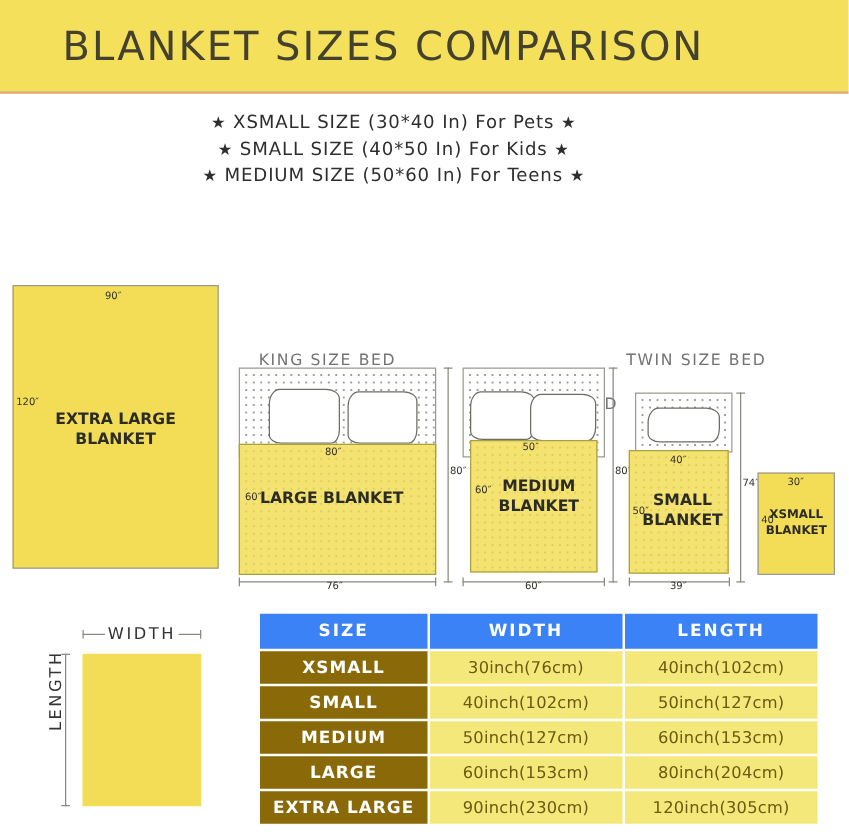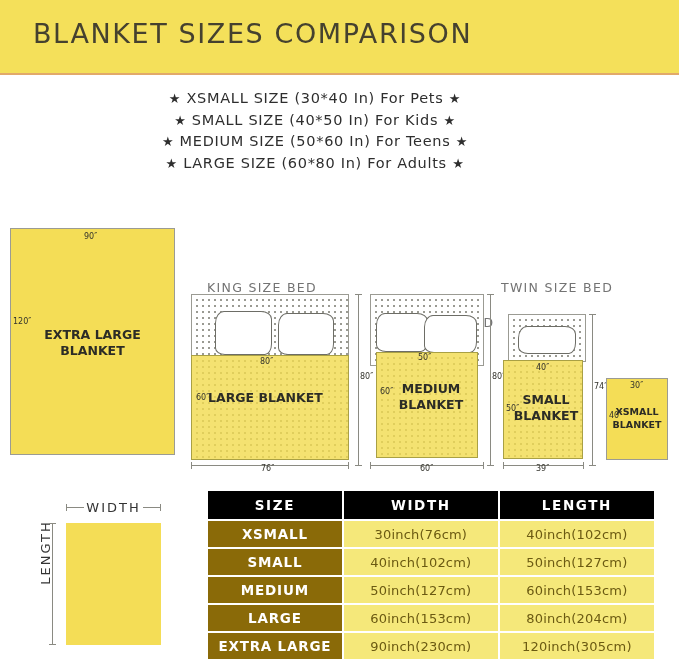--- a/index.html
+++ b/index.html
@@ -19,23 +19,23 @@
   
   #header-band {
     position: absolute;
     left: 0; top: 0;
     width: 679px; height: 73px;
     background: #f4e05a;
     box-sizing: border-box;
   }
   #header-title {
     position: absolute;
-    left: 33px; top: 18px;
+    left: 50px; top: 18px;
     width: 600px;
-    font-size: 27px;
+    font-size: 32px;
     letter-spacing: 1.6px;
     font-weight: 400;
     color: #45412f;
     white-space: nowrap;
     font-family: "DejaVu Sans", sans-serif;
   }
   #header-underline {
     position: absolute;
     left: 0; top: 73px;
     width: 679px; height: 2px;
@@ -170,21 +170,21 @@
   
   #size-table {
     position: absolute;
     left: 206px; top: 489px;
     width: 450px;
     border-collapse: separate;
     border-spacing: 2px;
     font-family: "DejaVu Sans", sans-serif;
   }
   #size-table th {
-    background: #000000;
+    background: #3b82f6;
     color: #ffffff;
     font-size: 13.5px;
     font-weight: bold;
     letter-spacing: 1.6px;
     padding: 6px 0 6px 0;
     text-align: center;
     margin-left: 40px;
   }
   #size-table td.size-cell {
     background: #8a6a08;
@@ -220,25 +220,20 @@
     <span class="bullet-star">★</span>
   </div>
   <div class="bullet-line">
     <span class="bullet-star">★</span>
     <span>SMALL SIZE (40*50 In) For Kids</span>
     <span class="bullet-star">★</span>
   </div>
   <div class="bullet-line">
     <span class="bullet-star">★</span>
     <span>MEDIUM SIZE (50*60 In) For Teens</span>
-    <span class="bullet-star">★</span>
-  </div>
-  <div class="bullet-line">
-    <span class="bullet-star">★</span>
-    <span>LARGE SIZE (60*80 In) For Adults</span>
     <span class="bullet-star">★</span>
   </div>
 </div>
 
 <div id="diagram-area">
 
   <div class="blanket-plain" style="left:10px; top:228px; width:165px; height:227px;"></div>
   <div class="dim" style="left:84px; top:232px;">90″</div>
   <div class="dim" style="left:13px; top:317px;">120″</div>
   <div class="blanket-label" style="left:10px; top:327px; width:165px;">

